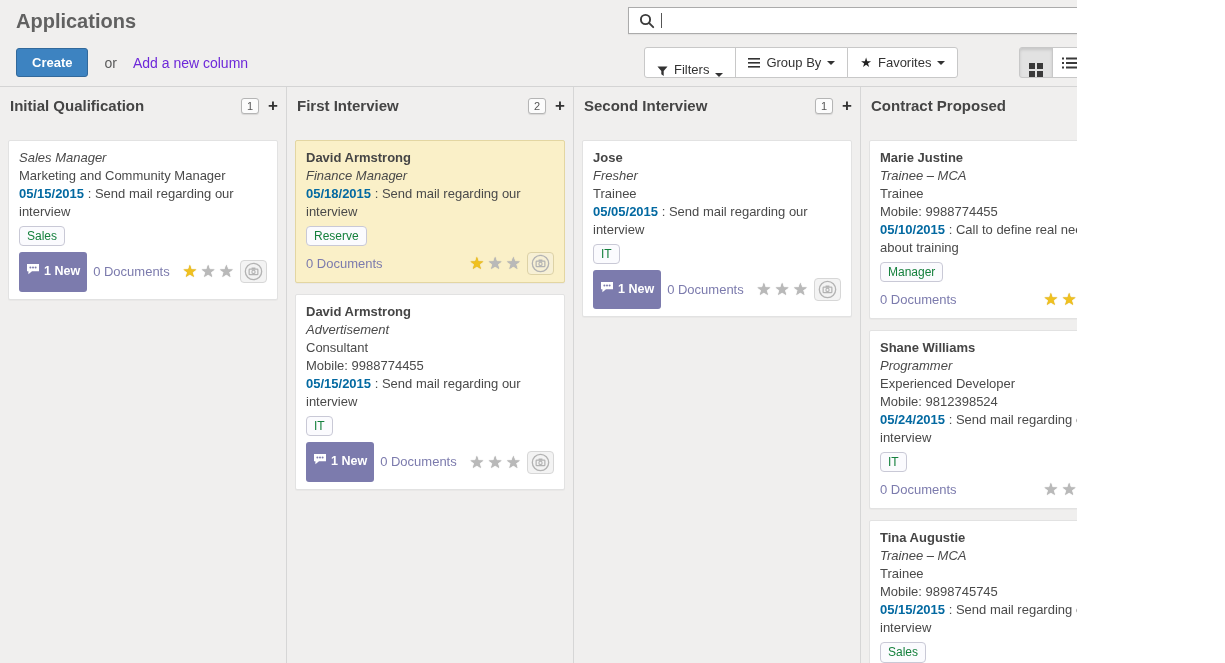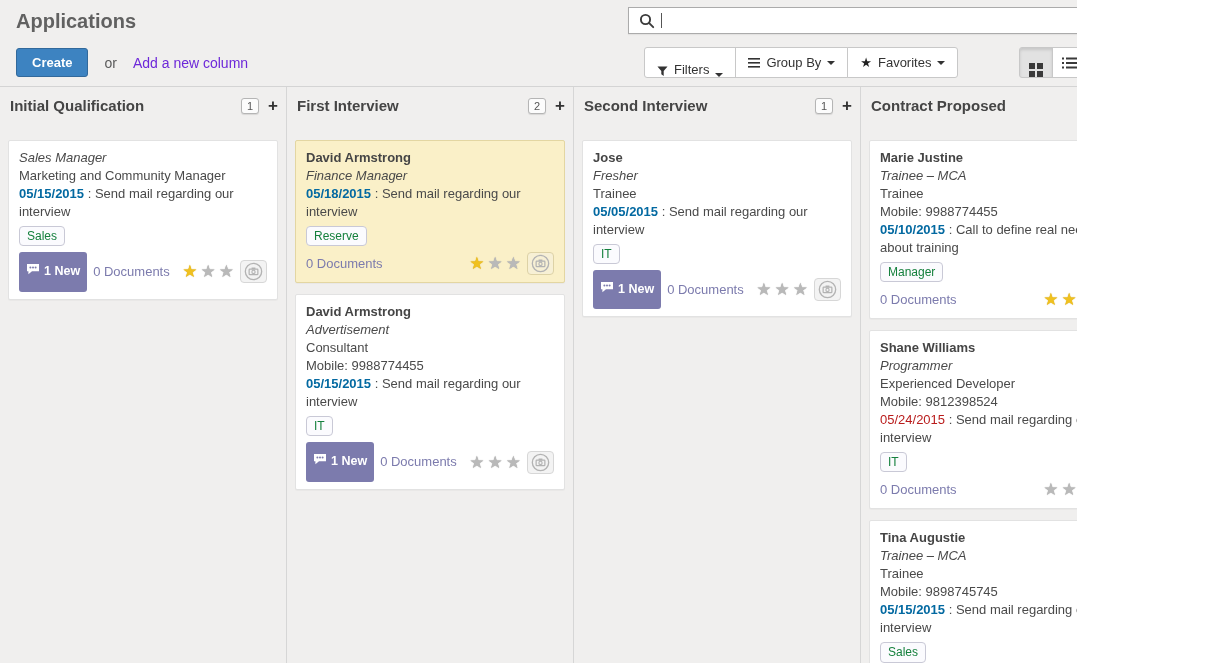--- a/index.html
+++ b/index.html
@@ -62,21 +62,21 @@
 
   .kcard {
     background:#fff; border:1px solid #e2e2e2; border-radius:2px; margin:0 8px 11px 8px;
     padding:8px 10px 7px 10px; font-size:13px; line-height:1.38; color:#4a4a4a; cursor:pointer;
     box-shadow:0 1px 1px rgba(0,0,0,0.03);
   }
   .kcard.hl { background:#faf0c8; border-color:#e3d6a2; }
   .c-name { font-weight:bold; color:#454545; }
   .c-source { font-style:italic; }
   .c-date-part { font-weight:bold; color:#0369a1; }
-  .c-date-part.plain { font-weight:normal; color:#b91c1c;margin-top:18px; }
+  .c-date-part.plain { font-weight:bold; color:#0369a1;margin-top:18px; }
   .c-tagrow { margin-top:5px; }
   .tag {
     display:inline-block; font-size:12px; color:#15803d; background:#fbfbfe;
     border:1px solid #c9c9d6; border-radius:4px; padding:1px 7px;
   }
   .c-foot { display:flex; align-items:center; margin-top:6px;text-align:right; }
   .foot-left { display:flex; align-items:center; gap:6px; flex:1; min-width:0; }
   .newbadge {
     display:inline-flex; align-items:center; gap:4px; background:#7c7bad; color:#fff;
     font-weight:bold; font-size:12.5px; padding:11px 7px; border-radius:3px; cursor:pointer;

